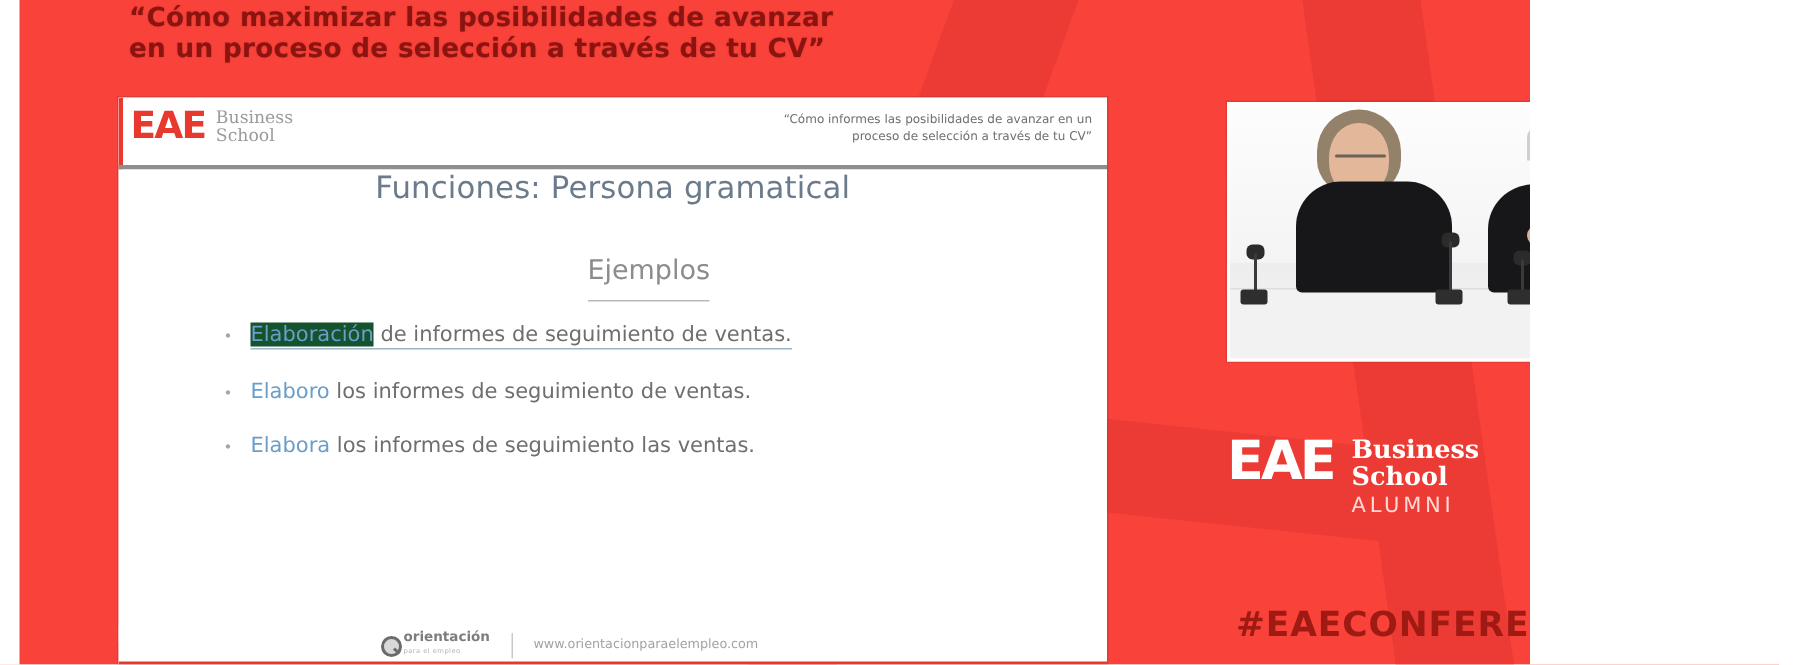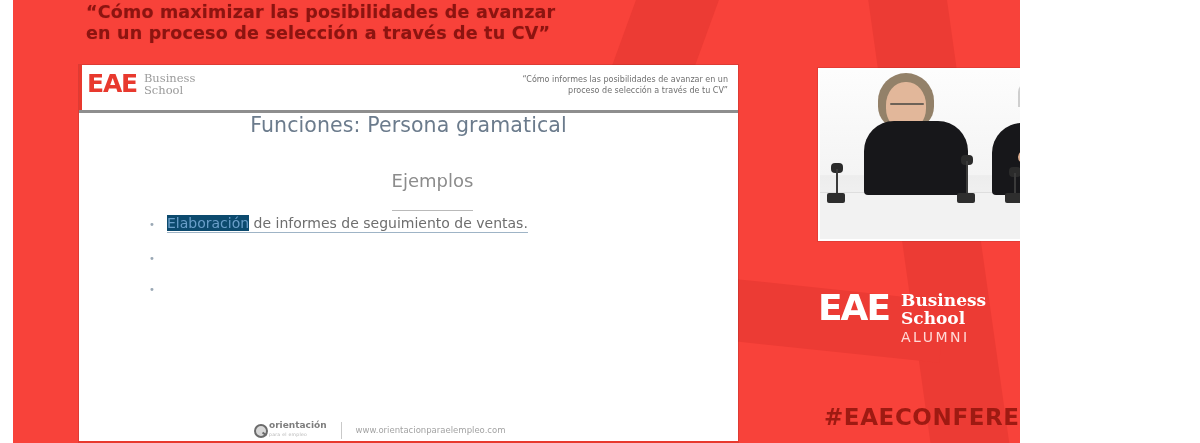--- a/index.html
+++ b/index.html
@@ -169,21 +169,21 @@
   }
   .slide-subtitle {
     margin-top: 33px;
     text-align: center;
   }
   .slide-subtitle span {
     color: #8c8c8c;
     font-family: "DejaVu Sans", sans-serif;
     font-size: 18px;
     border-bottom: 1px solid #b9b9b9;
-    padding-bottom: 19px;
+    padding-bottom: 9px;
     margin-left: 48px;
   }
 
   .bullets {
     margin: 24px 0 0 0;
     padding: 0;
     list-style: none;
   }
   .bullet {
     display: flex;
@@ -197,21 +197,21 @@
   .bullet .dot {
     color: #9aa8b5;
     font-size: 10px;
     width: 18px;
     flex: 0 0 18px;
   }
   .bullet .lead {
     color: #6a9ec9;
   }
   .bullet.hl .lead {
-    background: #0c4a6e;
+    background: #14532d;
   }
   .bullet.underline .text-wrap {
     border-bottom: 1px solid #9fb4c6;
     padding-bottom: 1px;
   }
   .bullet .rest {
     color: #6e6e6e;
   }
 
   .slide-footer {
@@ -496,23 +496,25 @@
         <span>Ejemplos</span>
       </div>
 
       <ul class="bullets">
         <li class="bullet hl underline">
           <span class="dot">•</span>
           <span class="text-wrap"><span class="lead">Elaboración</span><span class="rest"> de informes de seguimiento de ventas.</span></span>
         </li>
         <li class="bullet">
           <span class="dot">•</span>
+          <span class="text-wrap"><span class="lead">Elaboro</span><span class="rest"> los informes de seguimiento de ventas.</span></span>
         </li>
         <li class="bullet">
           <span class="dot">•</span>
+          <span class="text-wrap"><span class="lead">Elabora</span><span class="rest"> los informes de seguimiento las ventas.</span></span>
         </li>
       </ul>
     </div>
 
     <div class="slide-footer">
       <div class="footer-brand">
         <span class="mag-icon">
           <span class="ring"></span>
           <span class="handle"></span>
         </span>

